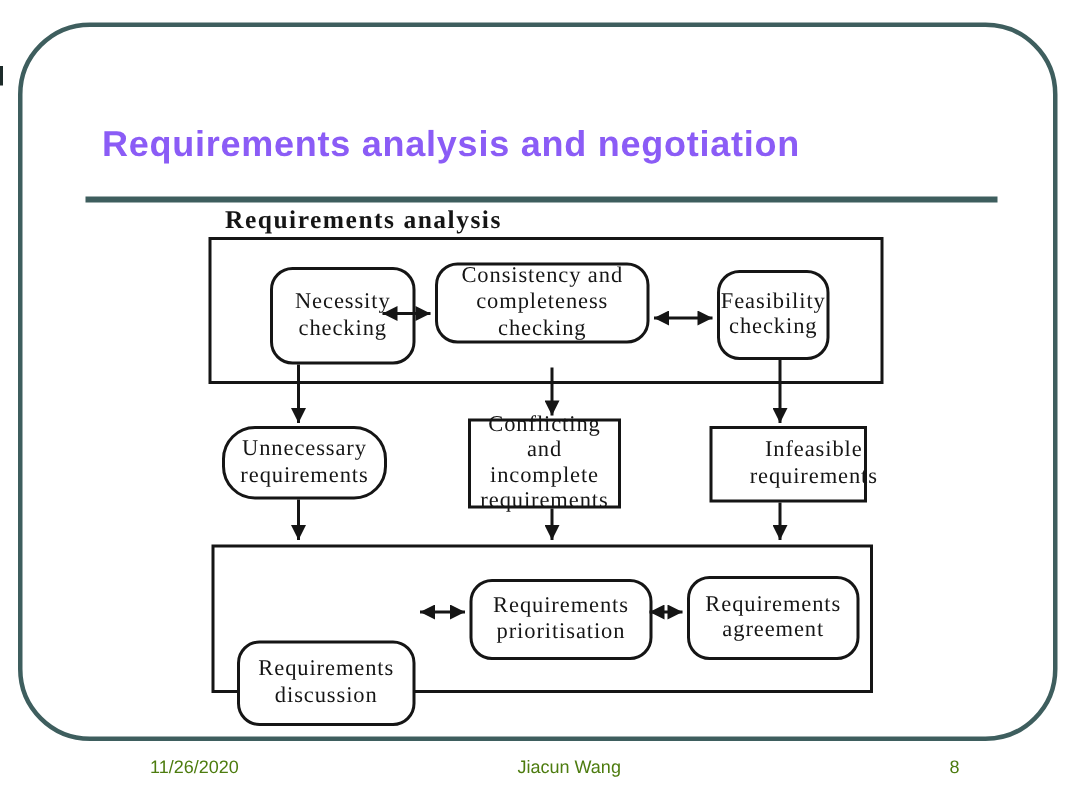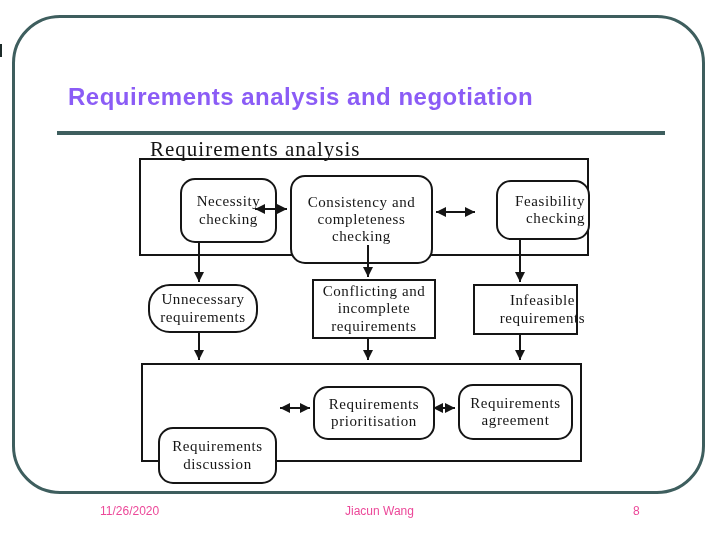--- a/index.html
+++ b/index.html
@@ -42,22 +42,22 @@
     position: absolute;
     left: 57px; top: 131px;
     width: 608px; height: 4px;
     background: #3E5E5E;
   }
 
   
   .diagram { position: absolute; left: 0; top: 0; width: 720px; height: 540px; font-family: "Liberation Serif", serif; color: #151515; }
   .group-label {
     position: absolute;
-    font-weight: normal;
-    font-size: 21px;
+    font-weight: bold;
+    font-size: 17px;
     letter-spacing: 1px;
     white-space: nowrap;
   }
   .label-analysis   { left: 150px; top: 137px; }
   .label-negotiation{ left: 143px; top: 465px; }
 
   .container {
     position: absolute;
     border: 2px solid #151515;
     box-sizing: border-box;
@@ -76,44 +76,44 @@
     justify-content: center;
     text-align: center;
     font-size: 15px;
     line-height: 1.15;
     letter-spacing: 0.6px;
     padding: 2px 3px;
   }
   .rounded { border-radius: 15px; border-width: 2.5px; }
 
   .box-necessity    { left: 155px; top: 178px; width: 97px;  height: 65px; margin-left: 25px; }
-  .box-consistency  { left: 290px; top: 175px; width: 143px; height: 89px; }
-  .box-feasibility  { left: 496px; top: 180px; width: 94px;  height: 60px; text-align: right; }
+  .box-consistency  { left: 290px; top: 175px; width: 143px; height: 54px; }
+  .box-feasibility  { left: 478px; top: 180px; width: 75px;  height: 60px; }
 
   .box-unnecessary  { left: 148px; top: 284px; width: 110px; height: 49px; border-width: 2.5px; border-radius: 22px; }
-  .box-conflicting  { left: 312px; top: 279px; width: 124px; height: 60px; border-width: 2px; }
+  .box-conflicting  { left: 312px; top: 279px; width: 102px; height: 60px; border-width: 2px; }
   .box-infeasible   { left: 473px; top: 284px; width: 105px; height: 51px; border-width: 2.5px; padding-left: 37px; }
 
   .box-discussion     { left: 158px; top: 383px; width: 119px; height: 57px; margin-top: 44px; }
   .box-prioritisation { left: 313px; top: 386px; width: 122px; height: 54px; }
   .box-agreement      { left: 458px; top: 384px; width: 115px; height: 56px; }
 
   .arrow-layer {
     position: absolute;
     left: 0; top: 0;
     width: 720px; height: 540px;
     pointer-events: none;
   }
 
   
   .footer-item {
     position: absolute;
     top: 504px;
     font-size: 12px;
-    color: #ec4899;
+    color: #4d7c0f;
     white-space: nowrap;
   }
   .footer-date   { left: 100px; }
   .footer-author { left: 345px; }
   .footer-page   { left: 633px; }
 </style>
 </head>
 <body>
 
 <div id="page">

